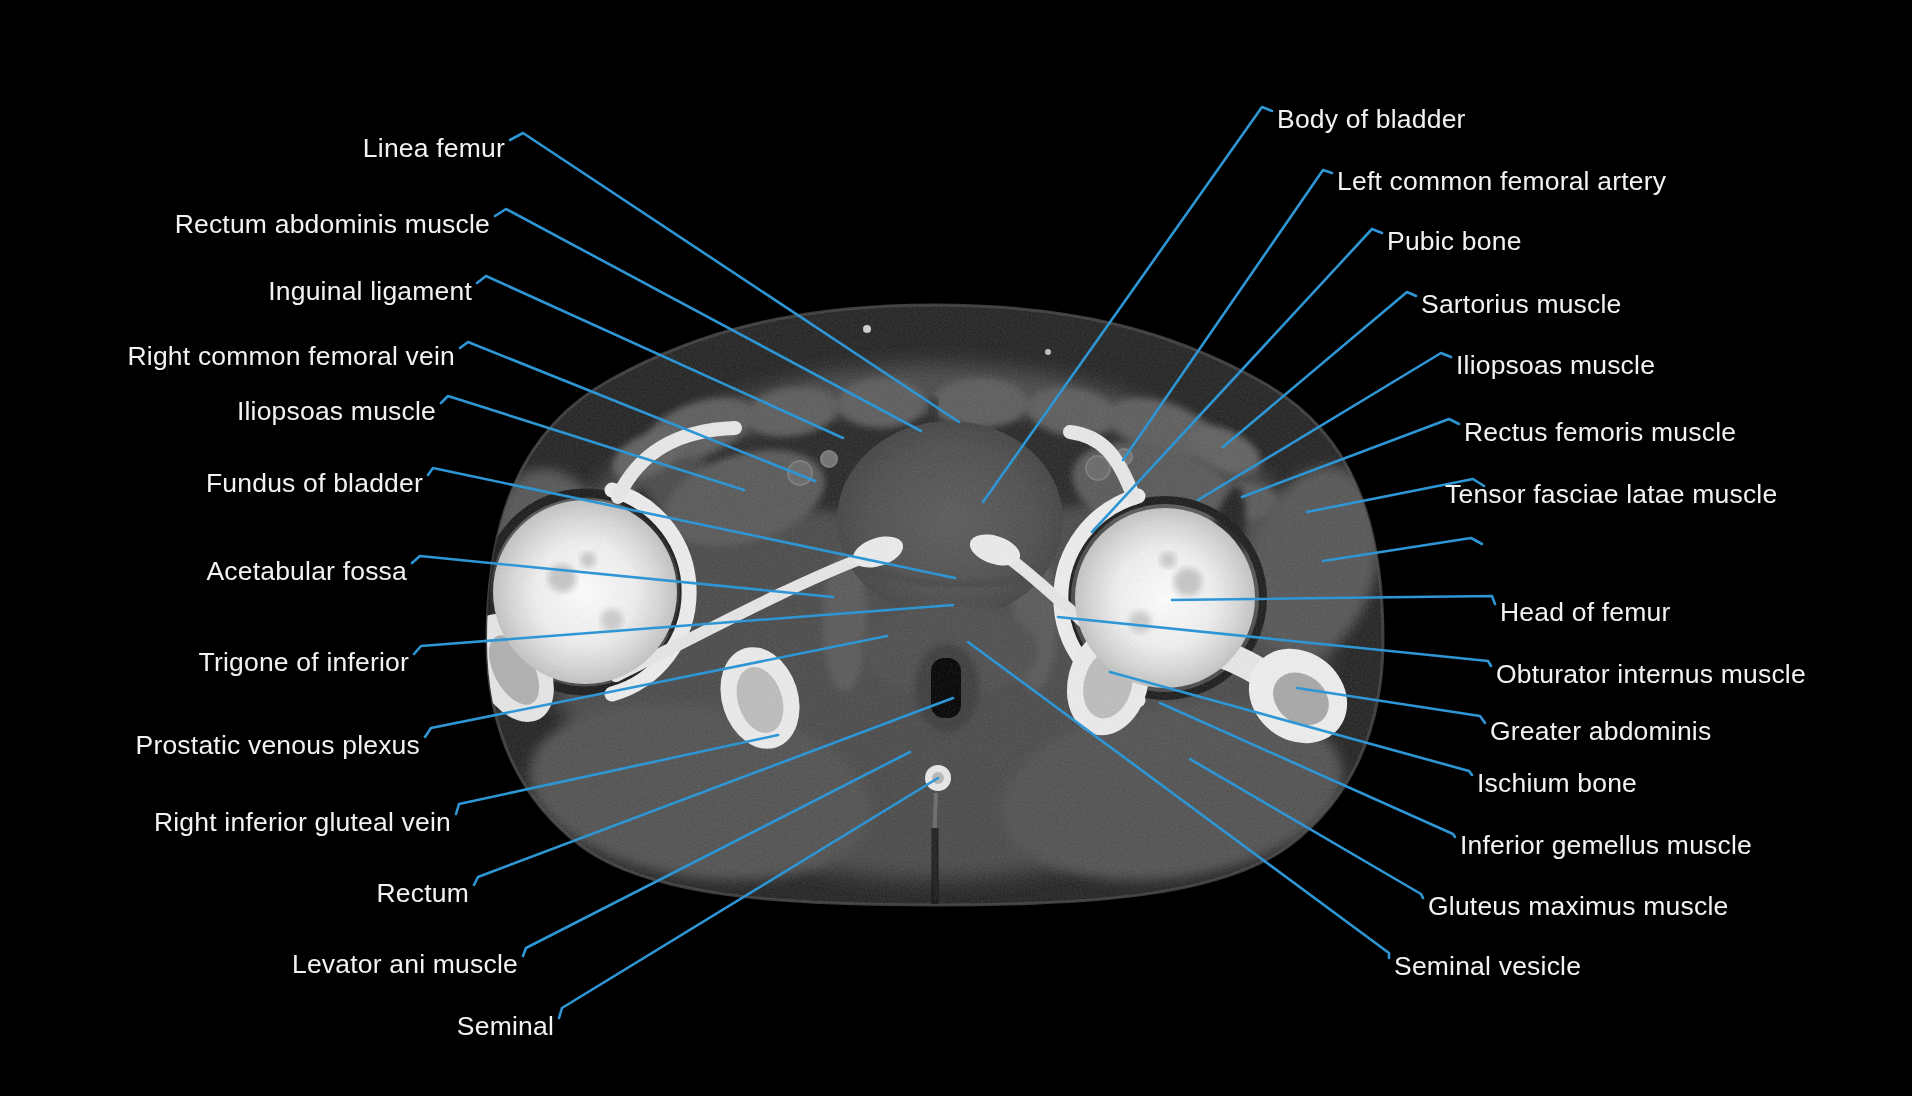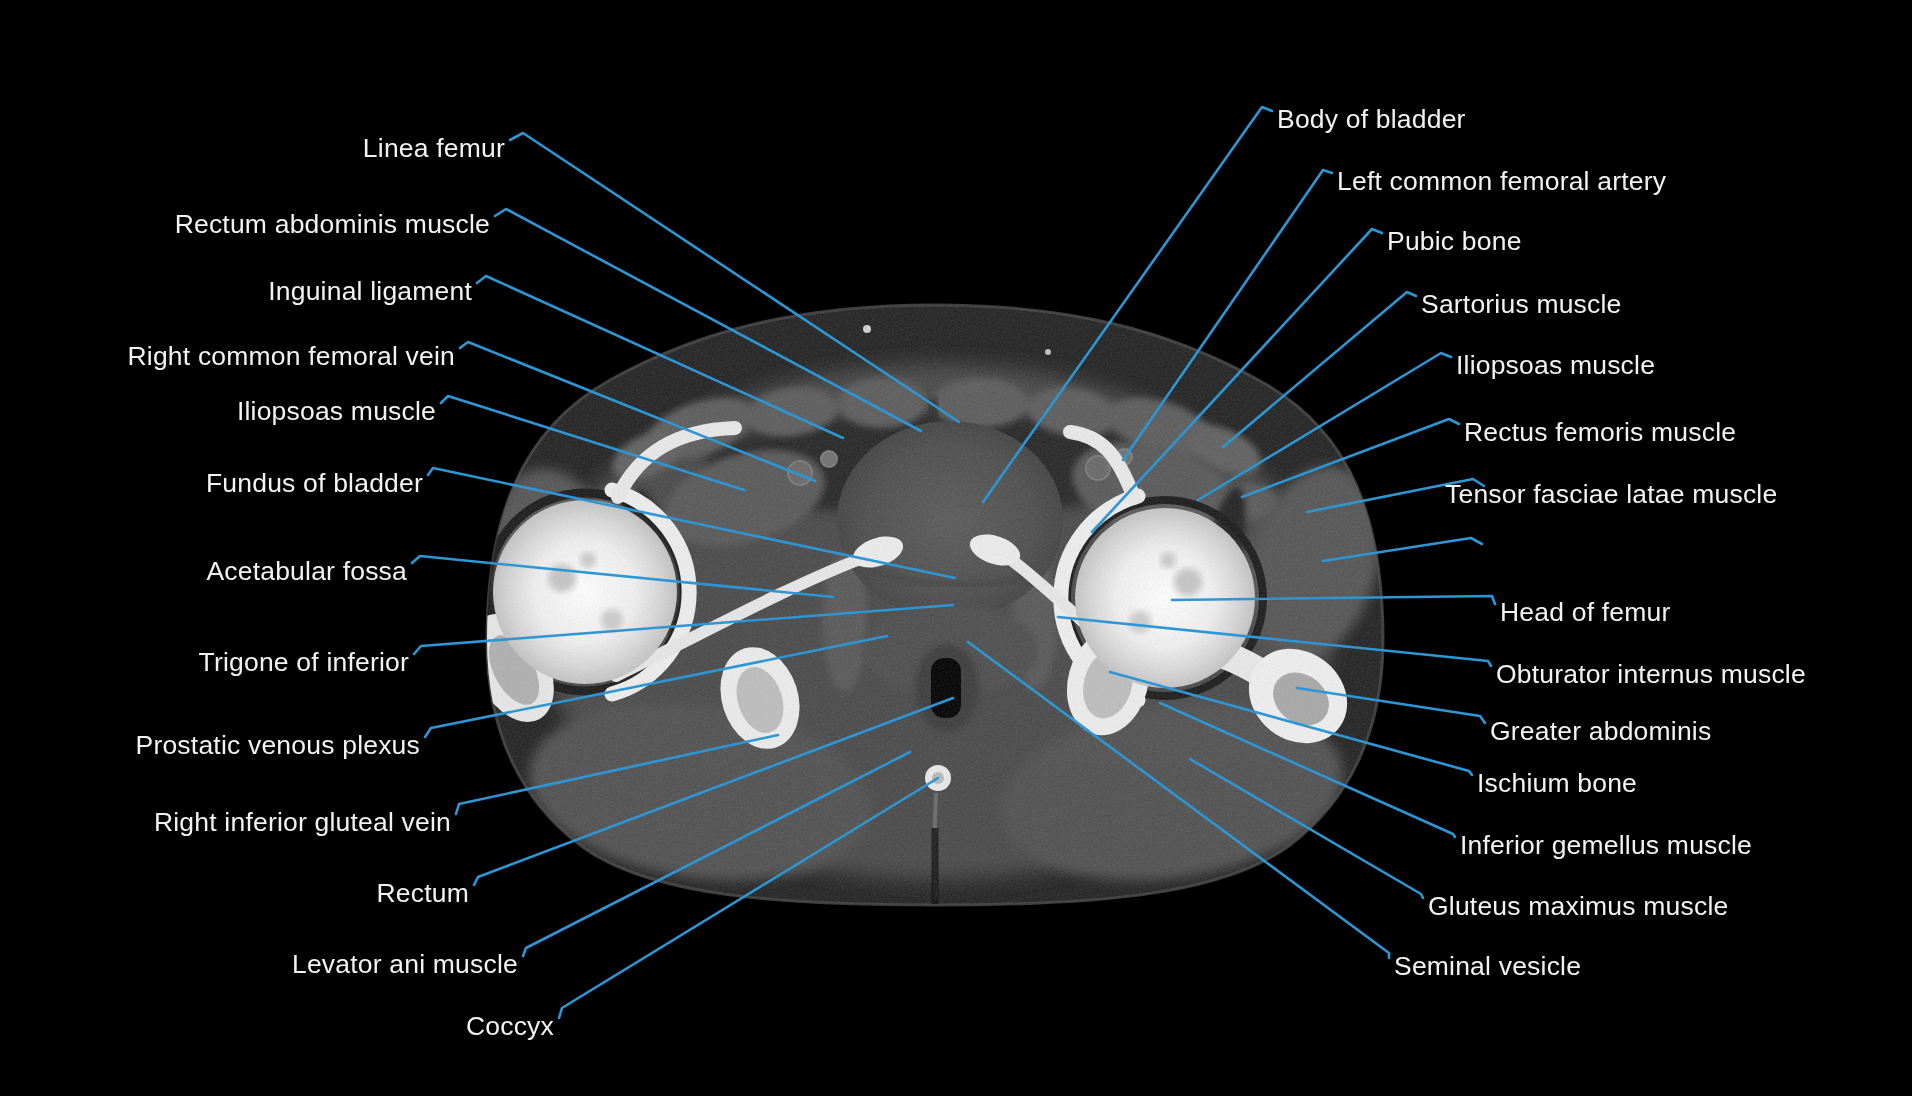--- a/index.html
+++ b/index.html
@@ -211,21 +211,21 @@
       <div class="anat-label side-left" style="top: 292px; right: 1440px;">Inguinal ligament</div>
       <div class="anat-label side-left" style="top: 357px; right: 1457px;">Right common femoral vein</div>
       <div class="anat-label side-left" style="top: 412px; right: 1476px;">Iliopsoas muscle</div>
       <div class="anat-label side-left" style="top: 484px; right: 1489px;">Fundus of bladder</div>
       <div class="anat-label side-left" style="top: 572px; right: 1505px;">Acetabular fossa</div>
       <div class="anat-label side-left" style="top: 663px; right: 1503px;">Trigone of inferior</div>
       <div class="anat-label side-left" style="top: 746px; right: 1492px;">Prostatic venous plexus</div>
       <div class="anat-label side-left" style="top: 823px; right: 1461px;">Right inferior gluteal vein</div>
       <div class="anat-label side-left" style="top: 894px; right: 1443px;">Rectum</div>
       <div class="anat-label side-left" style="top: 965px; right: 1394px;">Levator ani muscle</div>
-      <div class="anat-label side-left" style="top: 1027px; right: 1358px;">Coccyx</div>
+      <div class="anat-label side-left" style="top: 1027px; right: 1358px;">Seminal</div>
       <div class="anat-label side-right" style="top: 120px; left: 1277px;">Body of bladder</div>
       <div class="anat-label side-right" style="top: 182px; left: 1337px;">Left common femoral artery</div>
       <div class="anat-label side-right" style="top: 242px; left: 1387px;">Pubic bone</div>
       <div class="anat-label side-right" style="top: 305px; left: 1421px;">Sartorius muscle</div>
       <div class="anat-label side-right" style="top: 366px; left: 1456px;">Iliopsoas muscle</div>
       <div class="anat-label side-right" style="top: 433px; left: 1464px;">Rectus femoris muscle</div>
       <div class="anat-label side-right" style="top: 495px; left: 1445px;">Tensor fasciae latae muscle</div>
       <div class="anat-label side-right" style="top: 613px; left: 1500px;">Head of femur</div>
       <div class="anat-label side-right" style="top: 675px; left: 1496px;">Obturator internus muscle</div>
       <div class="anat-label side-right" style="top: 732px; left: 1490px;">Greater abdominis</div>

